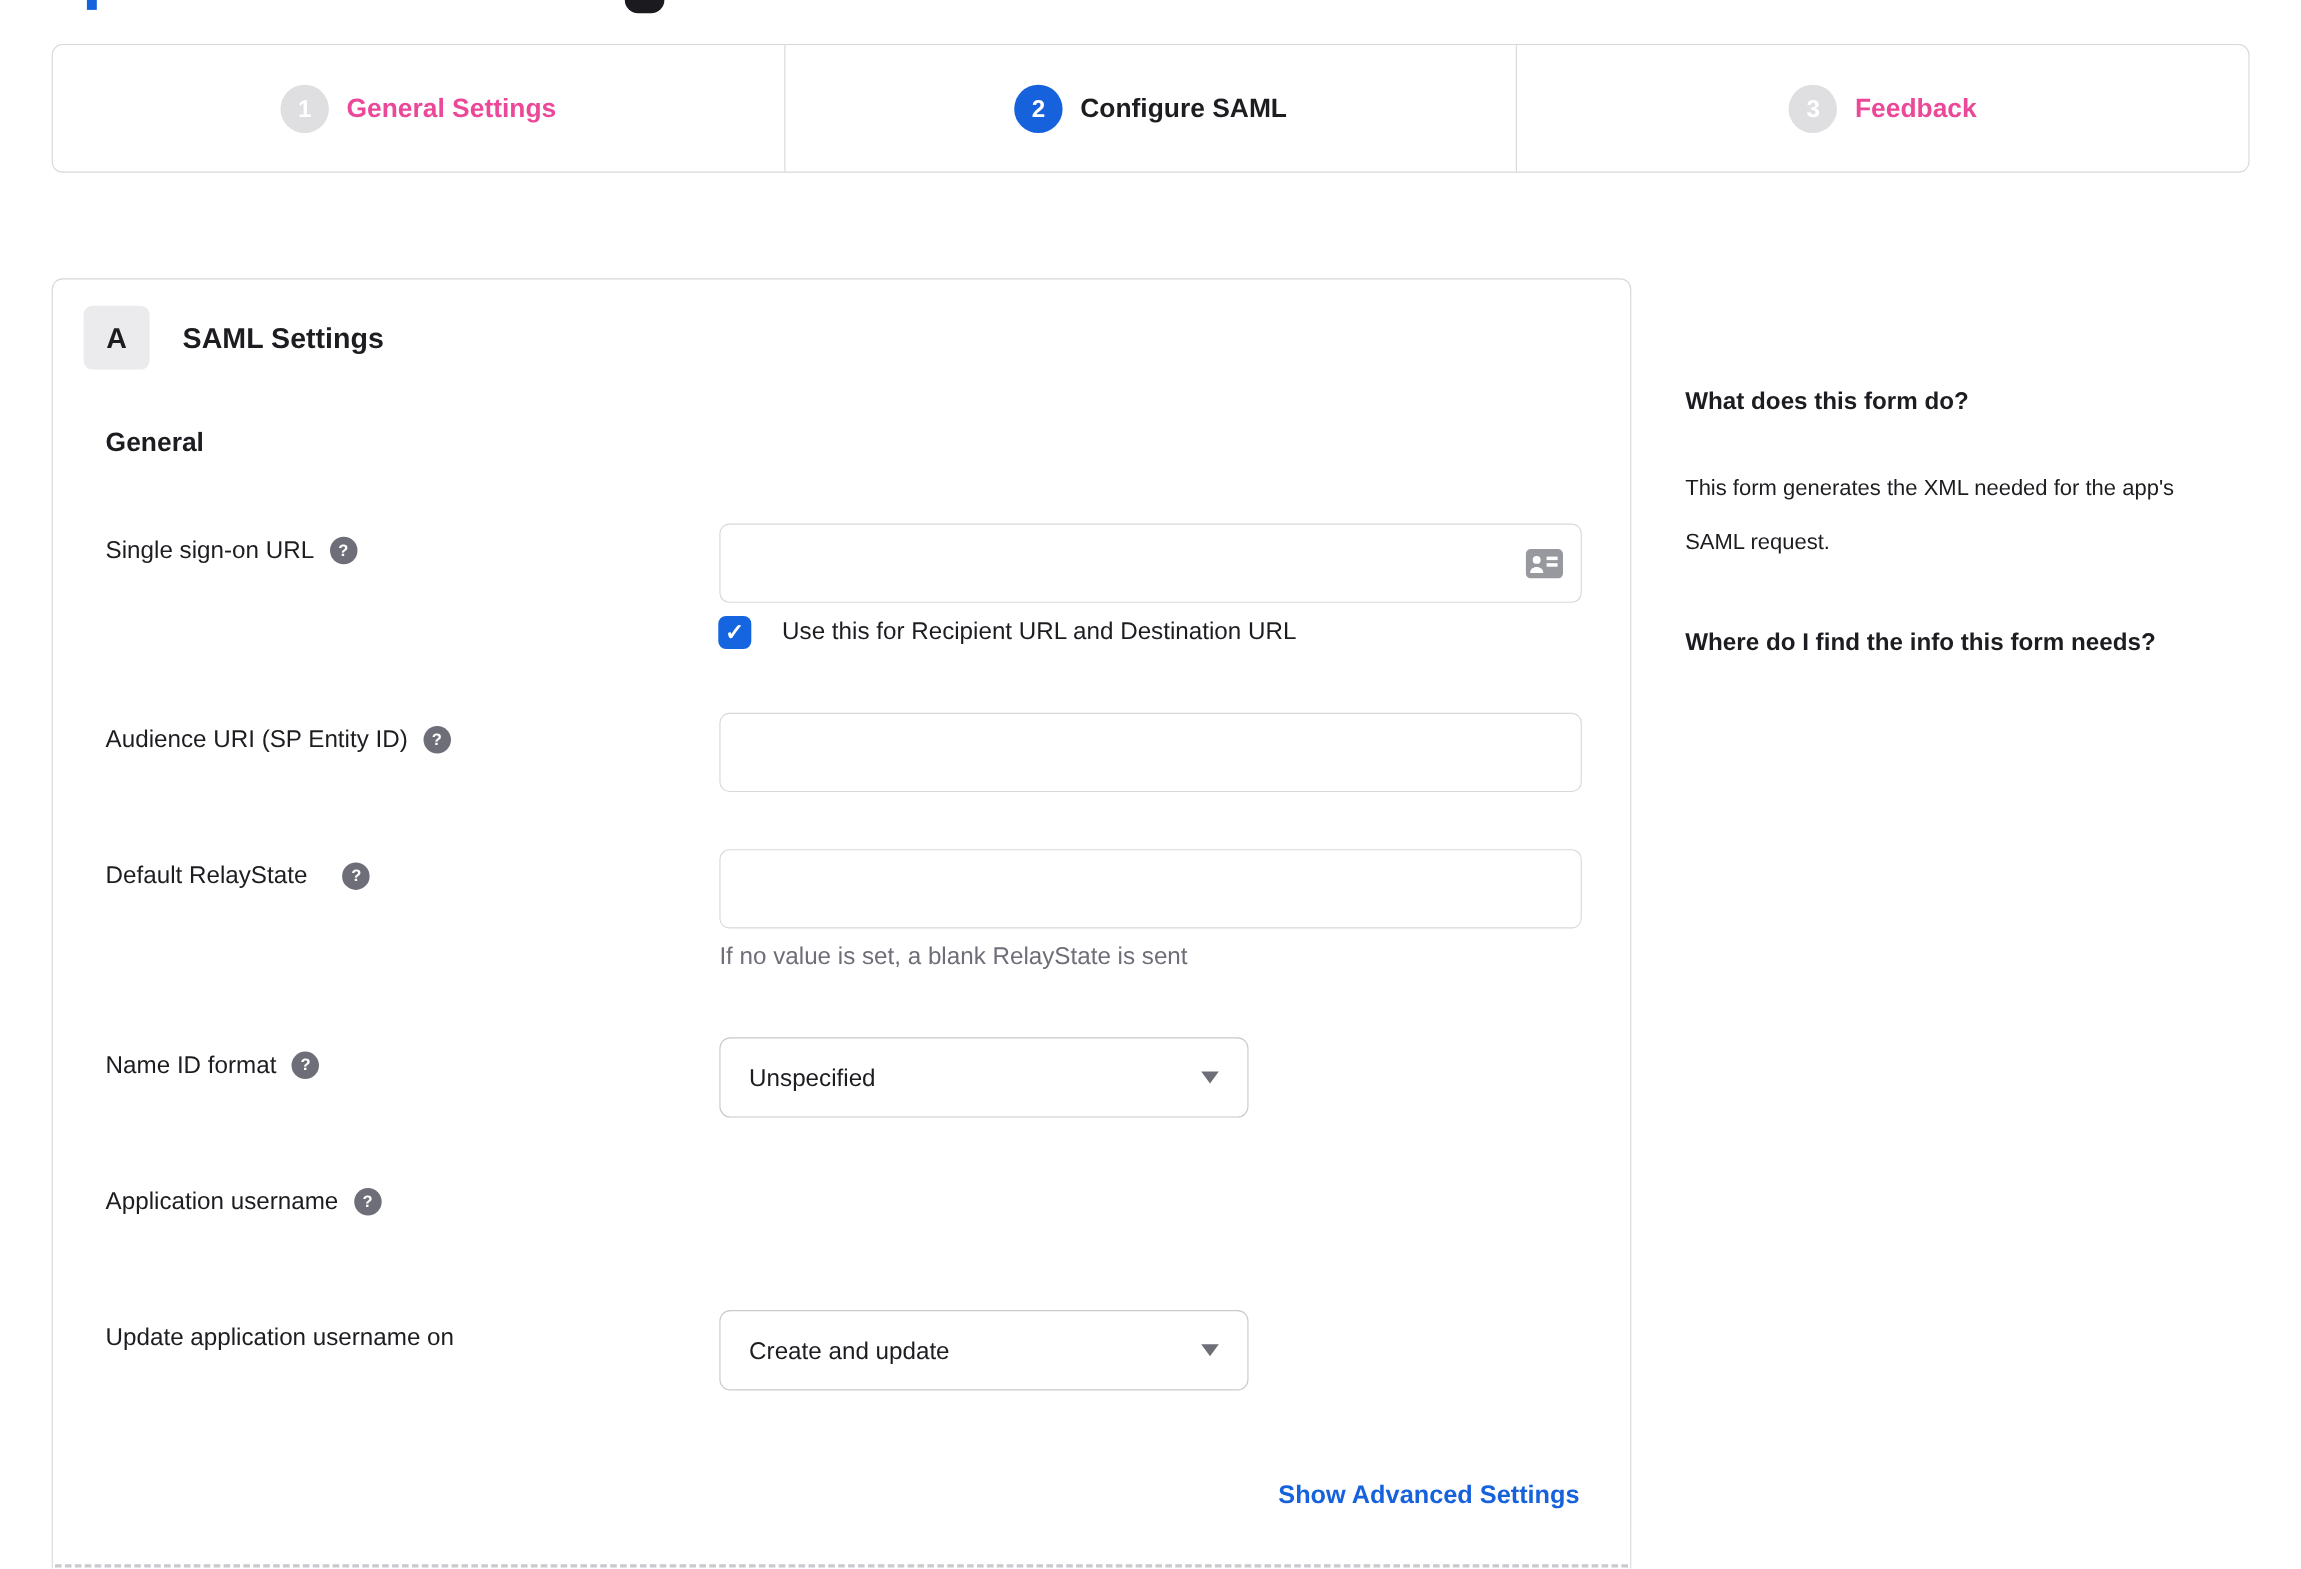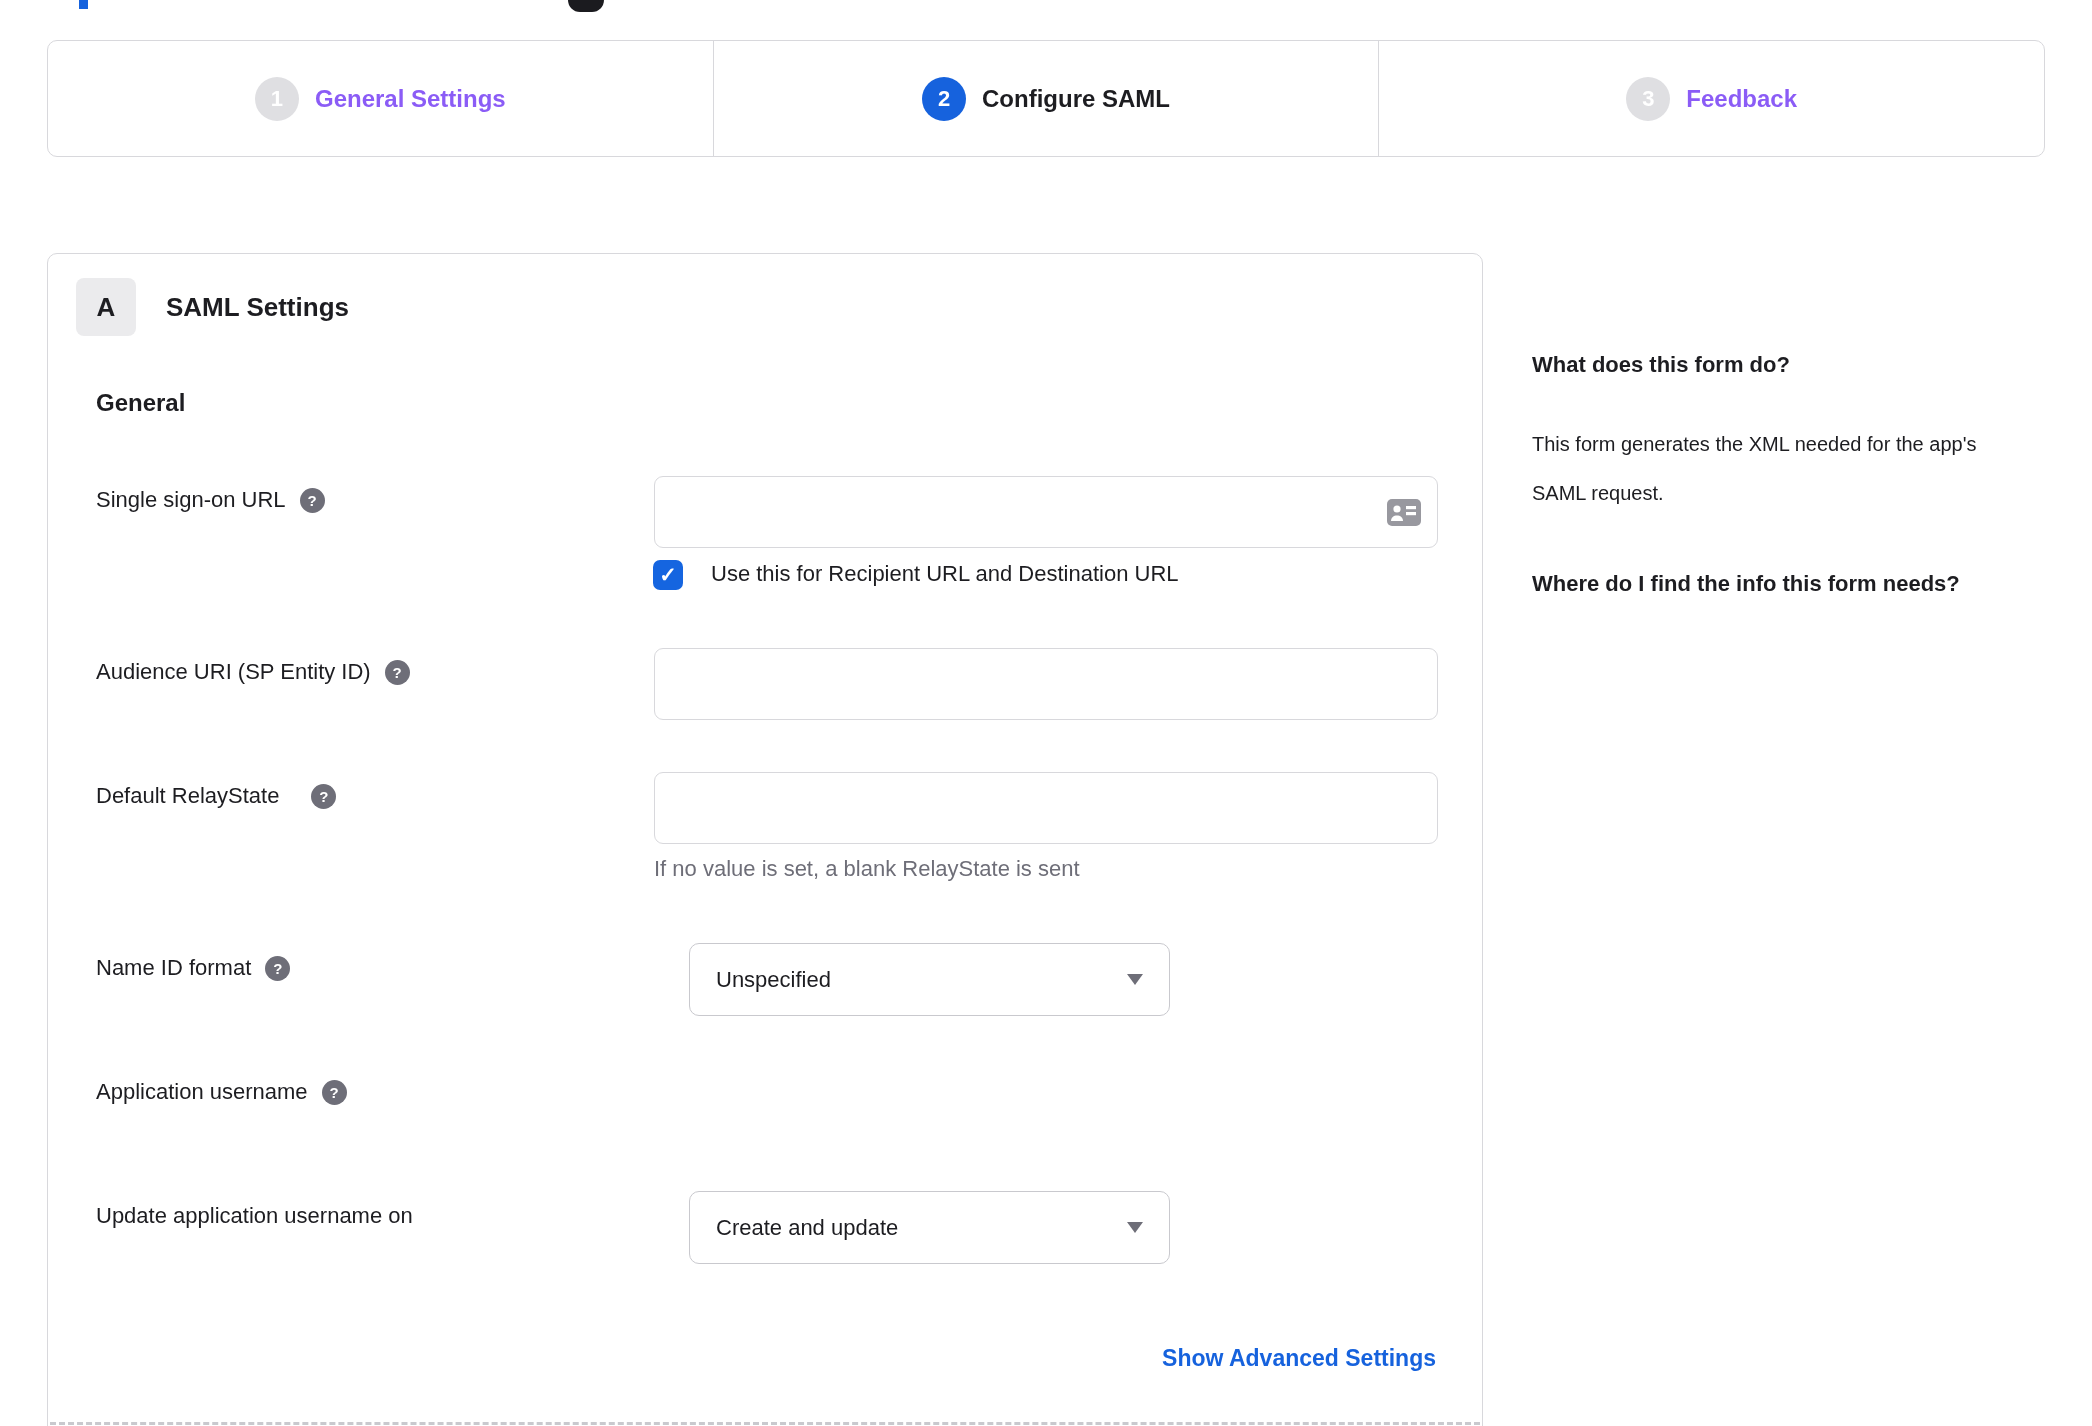--- a/index.html
+++ b/index.html
@@ -20,21 +20,21 @@
     border:1px solid #d8d8dc; border-radius:10px; background:#fff; display:flex;
   }
   .step { flex:1; display:flex; align-items:center; justify-content:center; gap:16px; }
   .step + .step { border-left:1px solid #d8d8dc; }
   .step-circle {
     width:44px; height:44px; border-radius:50%; flex:0 0 44px;
     display:flex; align-items:center; justify-content:center;
     font-size:22px; font-weight:bold; color:#fff; background:#dfdfe2;
   }
   .step.active .step-circle { background:#1662dd; }
-  .step-label { font-size:24px; font-weight:bold; color:#8b5cf6; }
+  .step-label { font-size:24px; font-weight:bold; color:#ec4899; }
   .step.active .step-label { color:#1d1d21; }
 
   
   .panel {
     position:absolute; left:47px; top:253px; width:1436px; height:1400px;
     border:1px solid #d8d8dc; border-radius:10px; background:#fff;
   }
   .badge-a {
     position:absolute; left:28px; top:24px; width:60px; height:58px;
     background:#ebebed; border-radius:8px;
@@ -69,21 +69,21 @@
     font-size:21px; font-weight:bold; cursor:pointer;
   }
   .checkbox-label { position:absolute; left:663px; top:307px; font-size:22px; }
 
   .hint { position:absolute; left:606px; top:602px; font-size:22px; color:#6e6e78; }
 
   .select {
     position:absolute; left:606px; width:481px; height:73px;
     border:1px solid #c9c9ce; border-radius:10px; background:#fff;
     display:flex; align-items:center; padding:0 26px;
-    font-size:22px; color:#1d1d21; cursor:pointer;margin-left:35px;
+    font-size:22px; color:#1d1d21; cursor:pointer;
   }
   .select .arrow {
     margin-left:auto; width:0; height:0;
     border-left:8px solid transparent; border-right:8px solid transparent;
     border-top:11px solid #6e6e78;
   }
 
   .advanced-link {
     position:absolute; right:46px; top:1091px;
     font-size:23px; font-weight:600; color:#1662dd; text-decoration:none; cursor:pointer;

